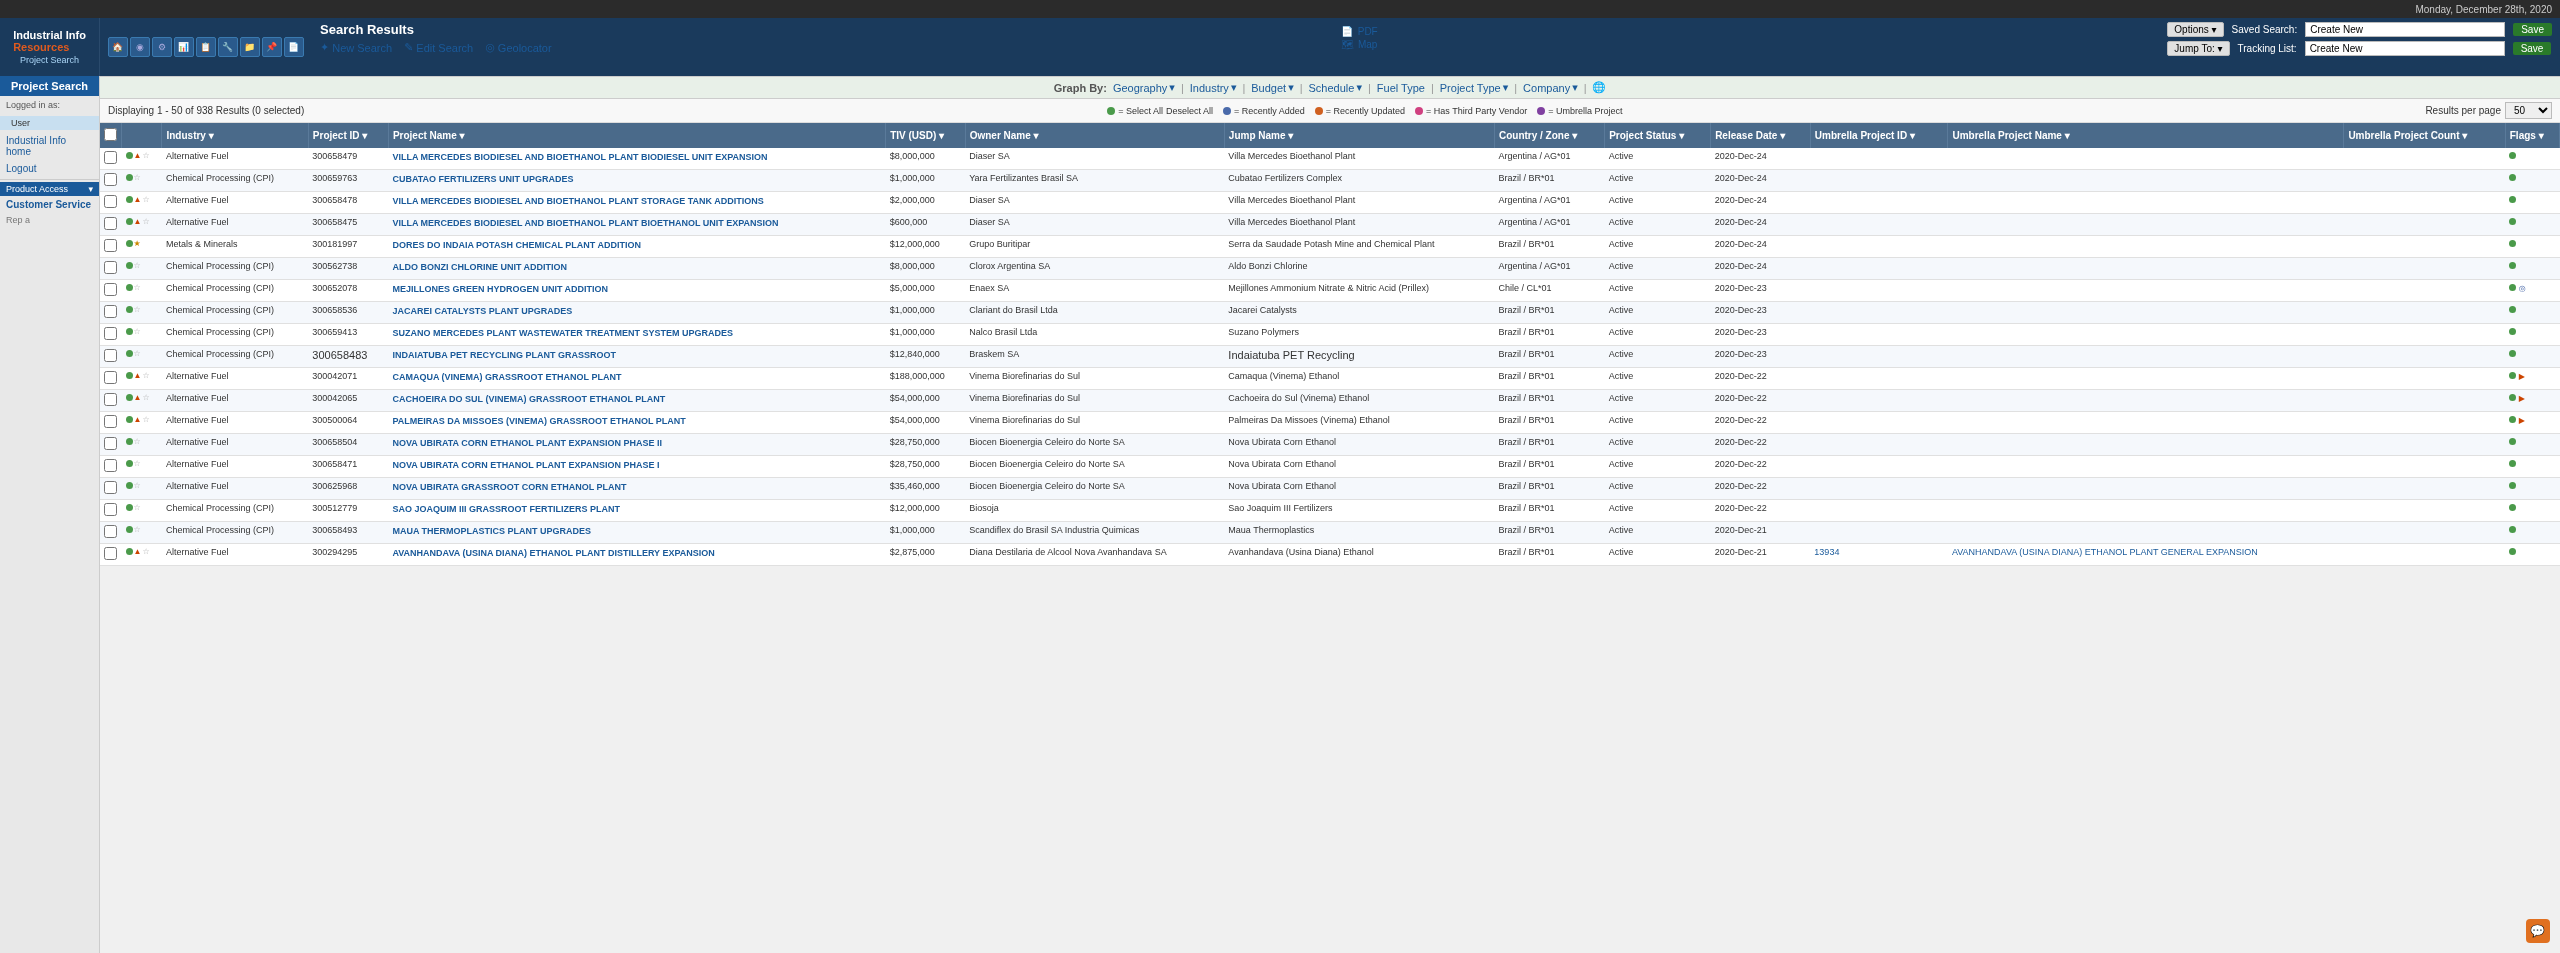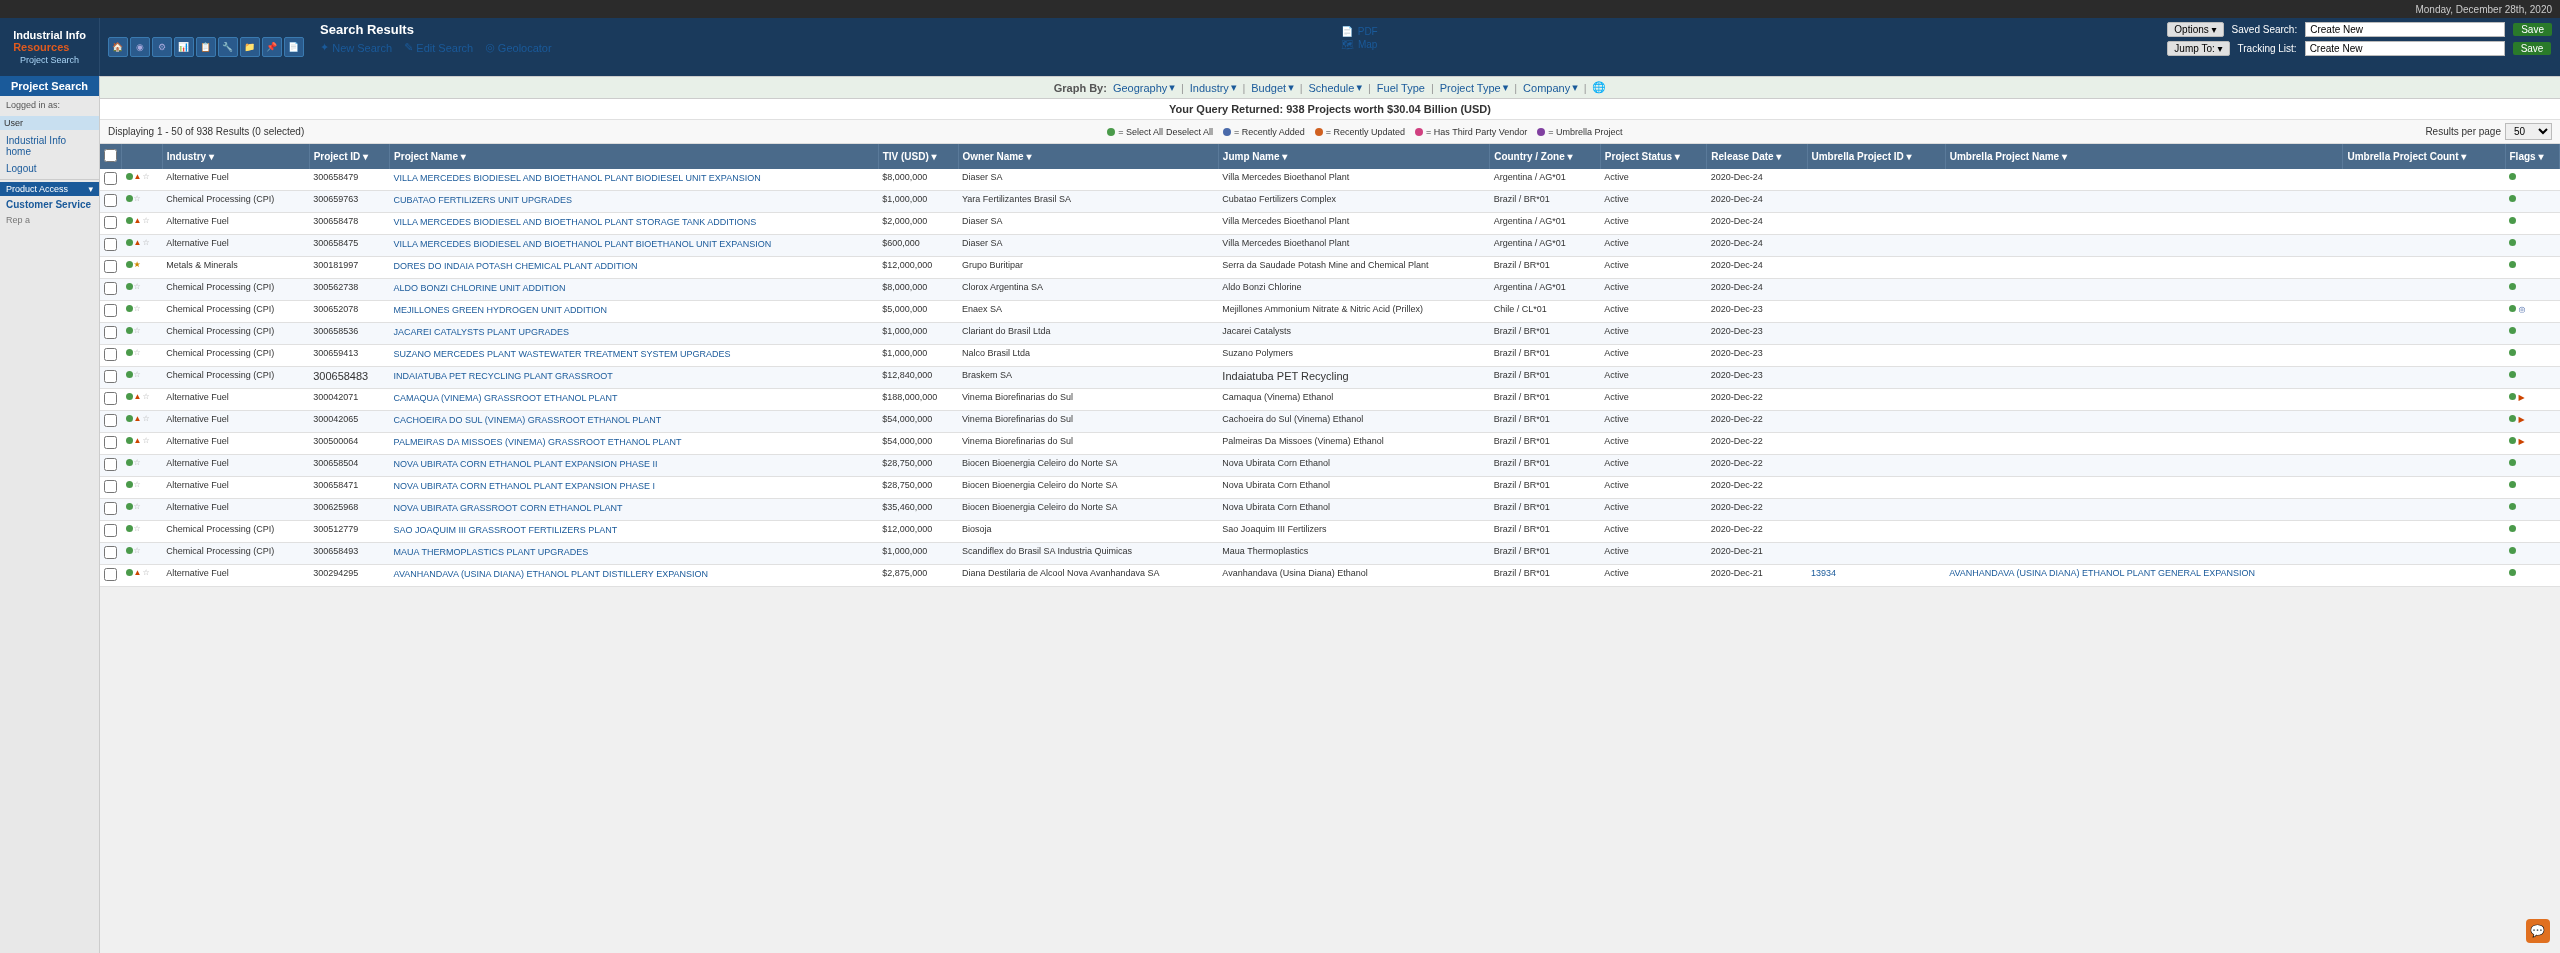--- a/index.html
+++ b/index.html
@@ -12,21 +12,21 @@
     #header { background: #1a3a5c; display: flex; align-items: stretch; height: 58px; }
     #logo-area { background: #1a3a5c; width: 100px; display: flex; flex-direction: column; align-items: center; justify-content: center; padding: 4px; border-right: 1px solid #2a4a6c; }
     #toolbar { display: flex; align-items: center; background: #1a3a5c; padding: 0 8px; gap: 2px; }
     .tool-icon { width: 20px; height: 20px; background: #2a5a8c; border: 1px solid #3a7ab0; border-radius: 2px; display: flex; align-items: center; justify-content: center; color: #aad; font-size: 9px; cursor: pointer; }
 
     
     #main-layout { display: flex; height: calc(953px - 18px - 58px); }
     #sidebar { width: 100px; background: #e8e8e8; border-right: 1px solid #ccc; display: flex; flex-direction: column; }
     #project-search-label { background: #1a5a9a; color: #fff; font-size: 11px; font-weight: bold; padding: 4px 6px; text-align: center; }
     #logged-in { font-size: 9px; padding: 4px 6px; color: #555; }
-    #logged-in-name { background: #c8dff0; padding: 2px 4px; margin: 2px 0; font-size: 9px; color: #333; }
+    #logged-in-name { background: #c8dff0; padding: 2px 11px; margin: 2px 0; font-size: 9px; color: #333; }
     .sidebar-link { display: block; padding: 3px 6px; font-size: 10px; color: #1a5a9a; text-decoration: none; cursor: pointer; }
     .sidebar-divider { border-top: 1px solid #ccc; margin: 2px 0; }
     #product-access { background: #1a5a9a; color: #fff; font-size: 9px; padding: 2px 6px; display: flex; align-items: center; justify-content: space-between; }
     #customer-service { padding: 3px 6px; font-size: 10px; color: #1a5a9a; font-weight: bold; }
 
     
     #content { flex: 1; display: flex; flex-direction: column; overflow: hidden; }
     .sr-action-btn { display: flex; align-items: center; gap: 3px; color: #1a5a9a; cursor: pointer; font-size: 11px; }
     .options-row { display: flex; align-items: center; gap: 8px; }
     .options-btn { background: #e0e0e0; border: 1px solid #bbb; padding: 1px 6px; font-size: 10px; cursor: pointer; border-radius: 2px; }
@@ -61,21 +61,21 @@
 
     
     #results-table { width: 100%; border-collapse: collapse; font-size: 10px; }
     #results-table thead tr { background: #4a6a8a; color: #fff; }
     #results-table thead th { padding: 5px 4px; text-align: left; font-size: 10px; font-weight: bold; border-right: 1px solid #5a7a9a; white-space: nowrap; cursor: pointer; }
     #results-table thead th:first-child { width: 20px; }
     #results-table tbody tr { border-bottom: 1px solid #e0e0e0; }
     #results-table tbody tr:nth-child(even) { background: #f5f8fc; }
     #results-table tbody tr:nth-child(odd) { background: #fff; }
     #results-table tbody td { padding: 3px 4px; vertical-align: top; font-size: 10px; }
-    .project-link { color: #1a5a9a; text-decoration: none; font-weight: normal; font-size: 9px; margin-top: 34px; }
+    .project-link { color: #1a5a9a; text-decoration: none; font-weight: bold; font-size: 9px; margin-top: 34px; }
     .umbrella-link { color: #1a5a9a; text-decoration: none; font-size: 9px; }
     #table-container { flex: 1; overflow-y: auto; }
     .chat-bubble { width: 24px; height: 24px; background: #e07020; border-radius: 4px; display: flex; align-items: center; justify-content: center; color: #fff; font-size: 12px; position: fixed; bottom: 10px; right: 10px; cursor: pointer; }
   </style>
 </head>
 <body>
 
 <div id="topbar">
   <span>Monday, December 28th, 2020</span>
 </div>
@@ -186,23 +186,20 @@
             <span>Fuel Type</span>
           </span>
         <span class="pipe">|</span>
         <span class="graph-link"><span>Project Type</span> ▾</span>
         <span class="pipe">|</span>
         <span class="graph-link"><span>Company</span> ▾</span>
         <span class="pipe">|</span>
         <span>🌐</span>
       </div>
 
-      <div id="query-bar">
-        <span>Your Query Returned: 938 Projects worth $30.04 Billion (USD)</span>
-      </div>
 
       <div id="results-toolbar">
         <span>Displaying 1 - 50 of 938 Results (0 selected)</span>
         <div class="legend-items">
           <div class="legend-item">
             <div class="legend-dot green"></div>
             <span>= Select All</span>
             <span>Deselect All</span>
           </div>
           <div class="legend-item">

